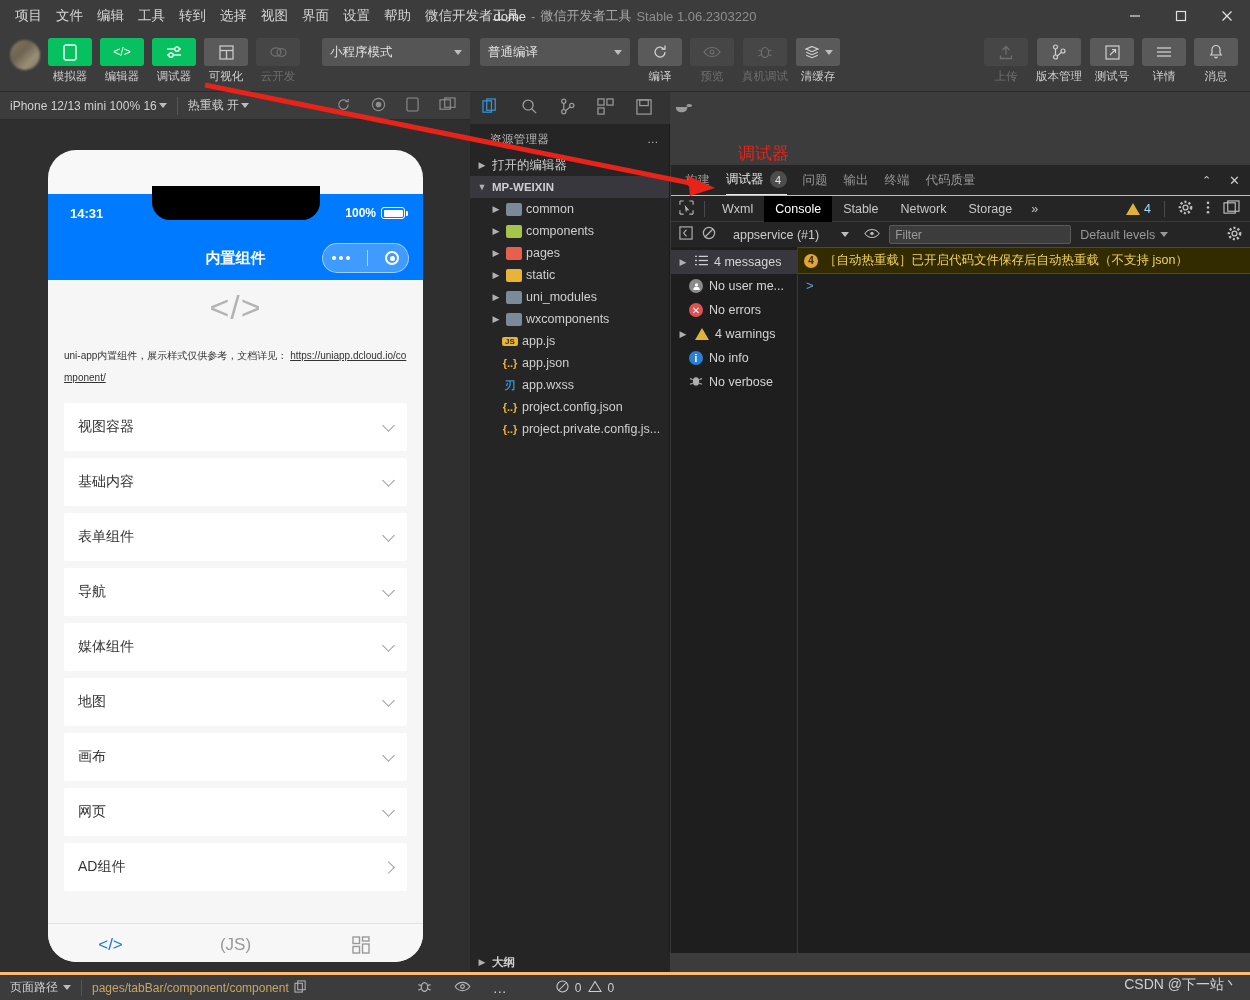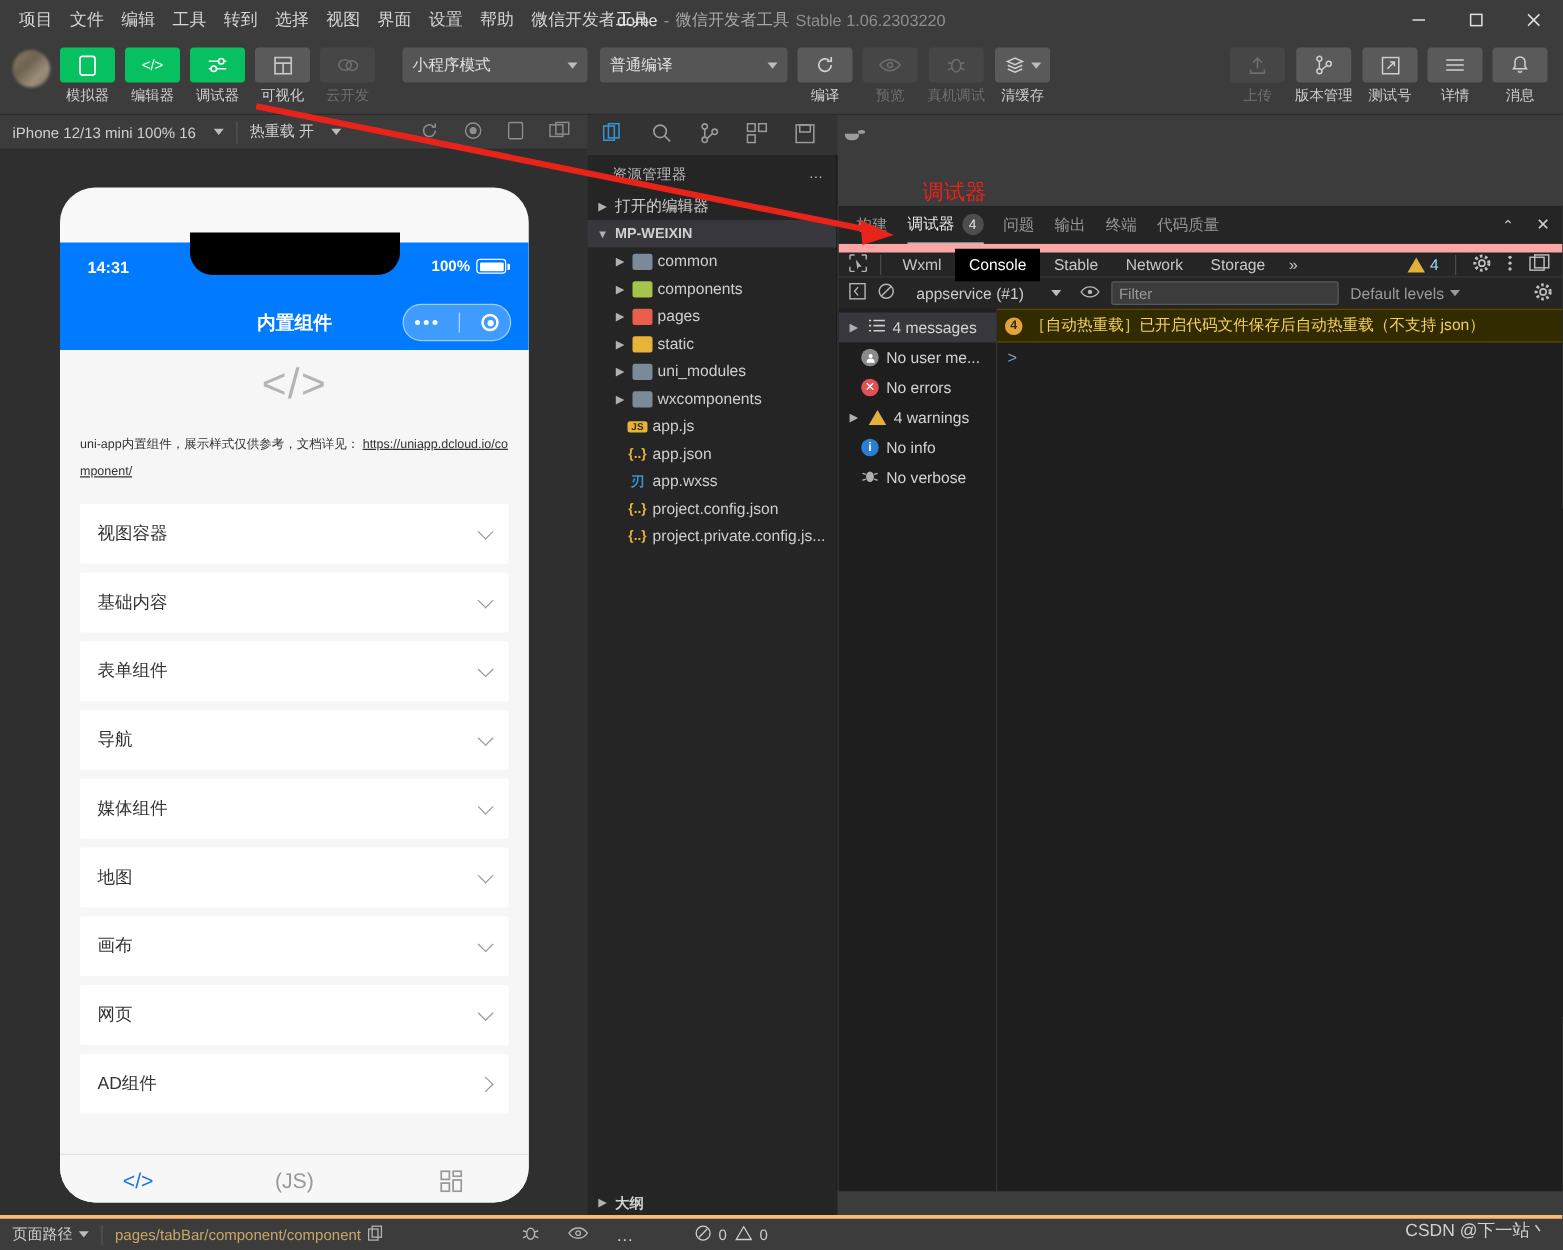--- a/index.html
+++ b/index.html
@@ -64,21 +64,21 @@
     font-size:12.5px; justify-content:space-between;
   }
   .caret { border-left:4px solid transparent; border-right:4px solid transparent;
            border-top:5px solid #bdbdbd; }
 
   
   .sim-bar {
     position:absolute; left:0; top:92px; width:470px; height:28px;
     background:#3c3c3c; display:flex; align-items:center; border-bottom:1px solid #2b2b2b;
   }
-  .sim-bar .pill { padding:0 10px; font-size:12px; color:#d0d0d0; display:flex; align-items:center; gap:14px; }
+  .sim-bar .pill { padding:0 10px; font-size:12px; color:#d0d0d0; display:flex; align-items:center; gap:2px; }
   .sim-bar .divline { width:1px; height:18px; background:#565656; }
   .sim-icons { margin-left:auto; display:flex; align-items:center; gap:20px; padding-right:14px; color:#8e8e8e; }
 
   .sim-area {
     position:absolute; left:0; top:120px; width:470px; height:852px;
     background:#2f2f2f;
   }
   .phone {
     position:absolute; left:48px; top:30px; width:375px; height:812px;
     background:#f8f8f8; border-radius:28px; overflow:hidden;
@@ -191,21 +191,21 @@
   }
   .dbg-tab { font-size:12.5px; color:#969696; height:30px; display:flex; align-items:center; gap:6px; }
   .dbg-tab.active { color:#e7e7e7; border-bottom:1px solid #e7e7e7; }
   .badge-circ {
     background:#4d4d4d; color:#e7e7e7; border-radius:9px; min-width:17px; height:17px;
     display:inline-flex; align-items:center; justify-content:center; font-size:11px; padding:0 4px;
   }
   .dbg-tabs-right { position:absolute; right:10px; display:flex; gap:18px; color:#ccc; align-items:center;}
 
   .dt-bar {
-    height:26px; background:#252526; border-top:7px solid #fca5a5;
+    height:26px; background:#252526; border-top:1px solid #fca5a5;
     display:flex; align-items:center; padding:0 8px; gap:0;
   }
   .dt-tab { padding:0 11px; height:26px; display:flex; align-items:center; color:#c8c8c8; font-size:12.5px; }
   .dt-tab.active { background:#000; color:#fff; }
   .dt-bar .right { margin-left:auto; display:flex; align-items:center; gap:13px; padding-right:2px; }
   .warn-chip { display:flex; align-items:center; gap:4px; color:#9cdcfe; font-size:12.5px; }
 
   .cs-bar {
     height:26px; background:#252526; border-top:1px solid #3a3a3a;
     display:flex; align-items:center; padding:0 8px; gap:9px;

